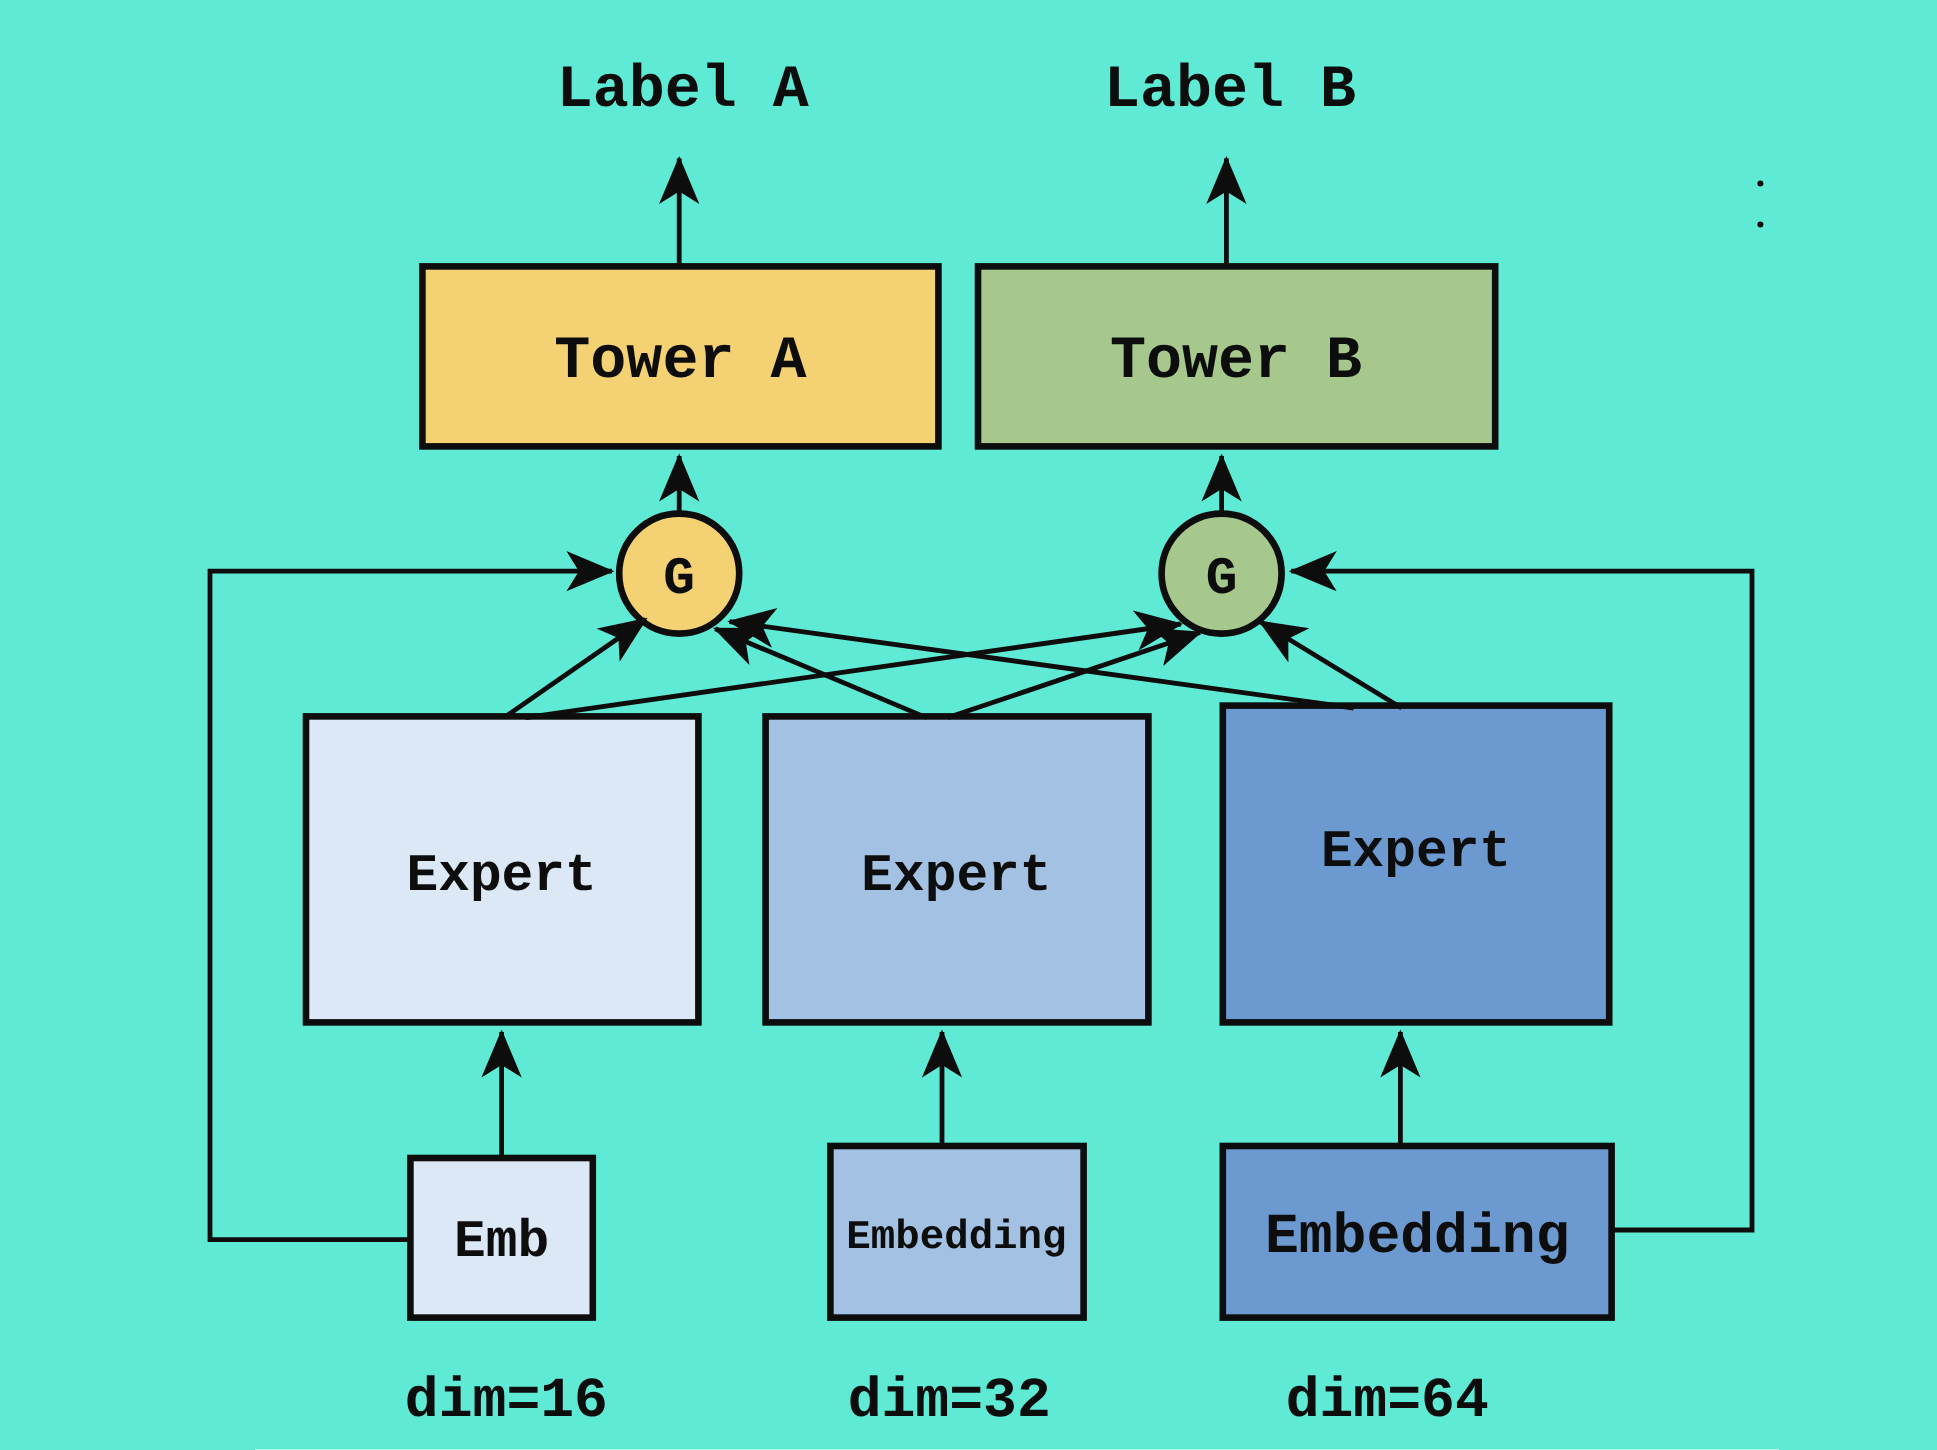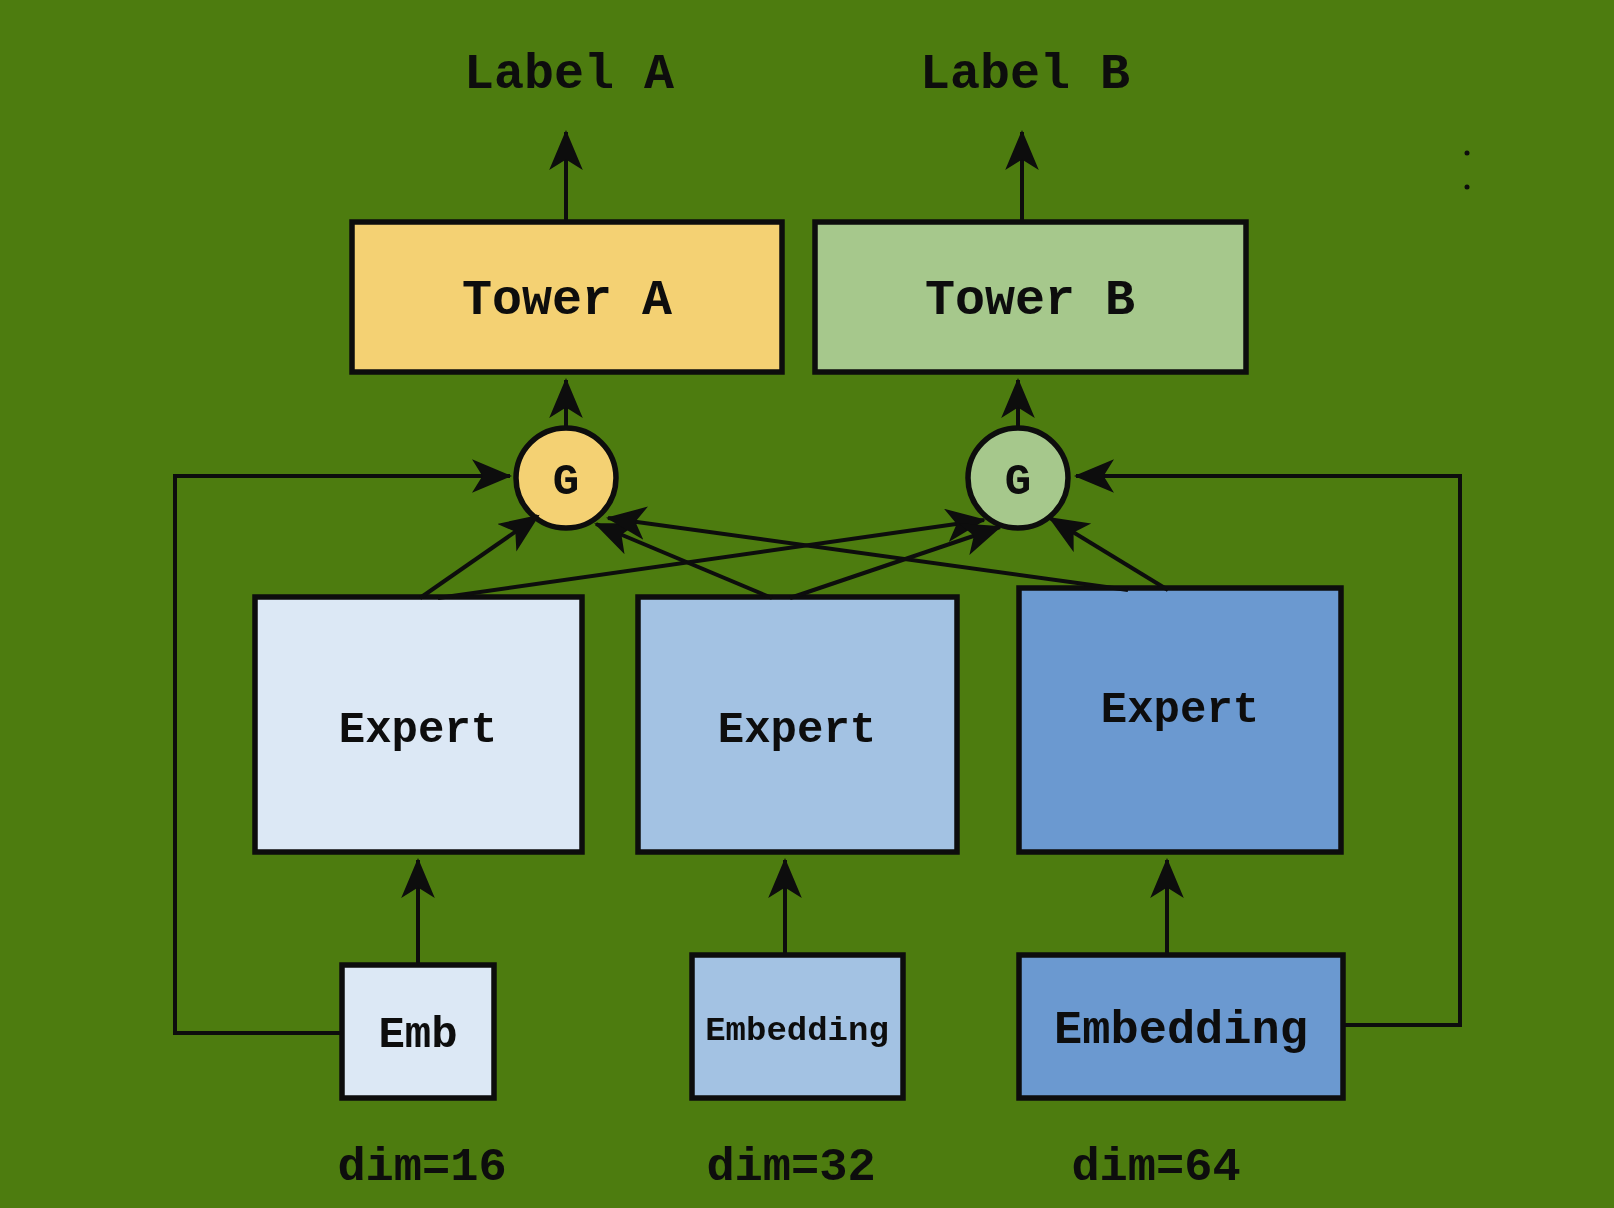--- a/index.html
+++ b/index.html
@@ -1,20 +1,20 @@
 <!DOCTYPE html>
 <html><head>
 <meta charset="utf-8">
 <style>
   html, body { margin: 0; padding: 0; background: #ffffff; }
   .canvas-wrap {
     position: relative;
     width: 1614px;
     height: 1208px;
-    background: #4d7c0f;
+    background: #5eead4;
     overflow: hidden;
   }
   svg { position: absolute; left: 0; top: 0; }
   text {
     font-family: "Liberation Mono", "DejaVu Sans Mono", monospace;
     font-weight: 700;
     text-anchor: middle;
   }
 </style>
 </head>

